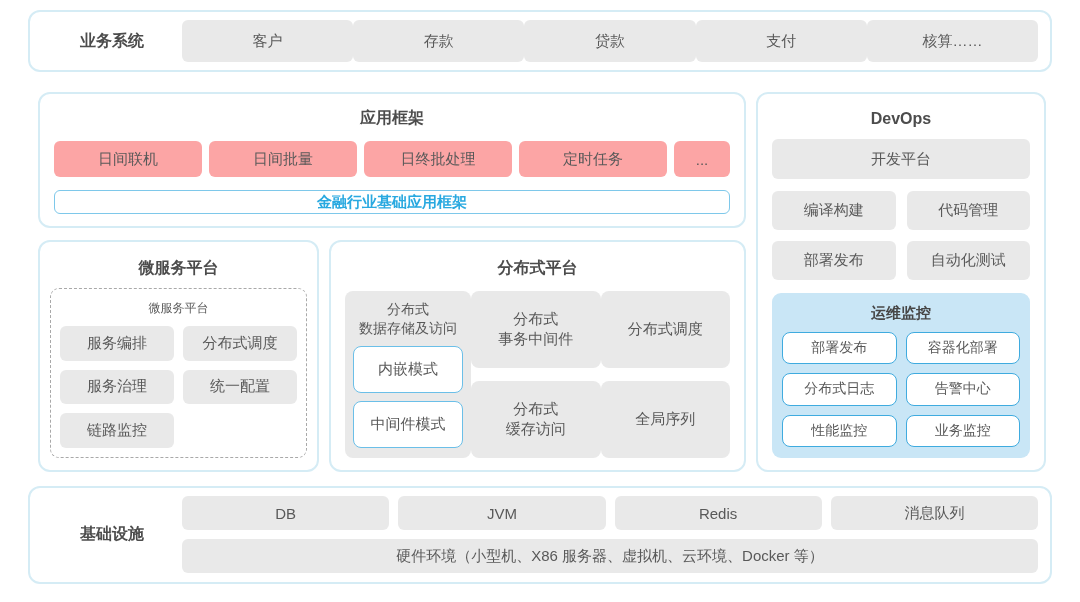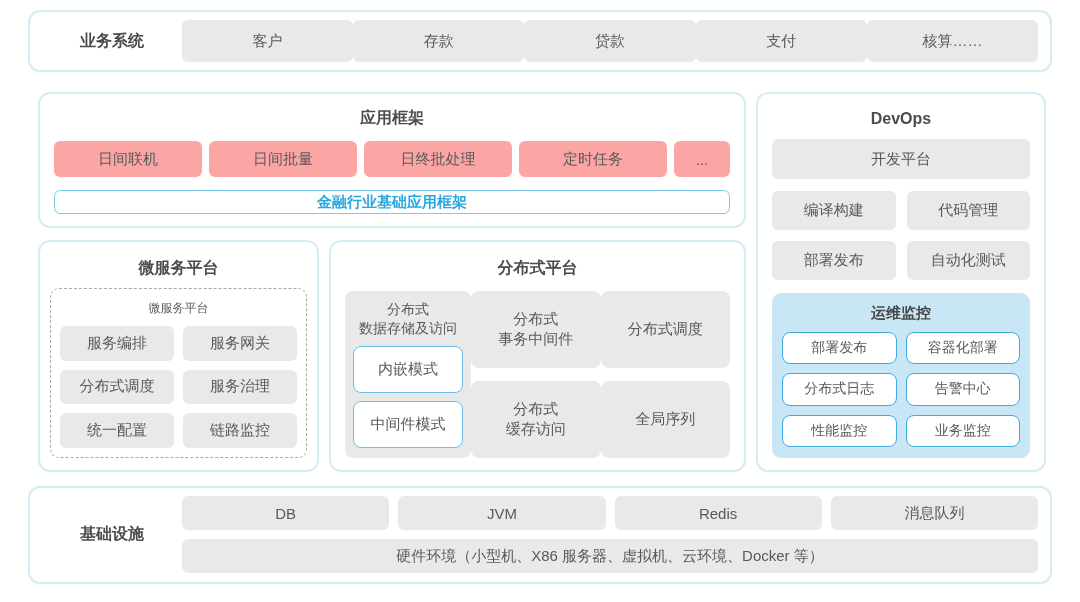--- a/index.html
+++ b/index.html
@@ -151,21 +151,20 @@
       </section>
 
       <div class="mid-left-bottom">
 
         <section class="frame panel micro">
           <div class="sec-title">微服务平台</div>
           <div class="micro-dashed">
             <div class="micro-inner-title">微服务平台</div>
             <div class="micro-grid">
               <div class="box gray">服务编排</div>
-              <div class="box gray">服务网关</div>
               <div class="box gray">分布式调度</div>
               <div class="box gray">服务治理</div>
               <div class="box gray">统一配置</div>
               <div class="box gray">链路监控</div>
             </div>
           </div>
         </section>
 
         <section class="frame panel dist">
           <div class="sec-title">分布式平台</div>

